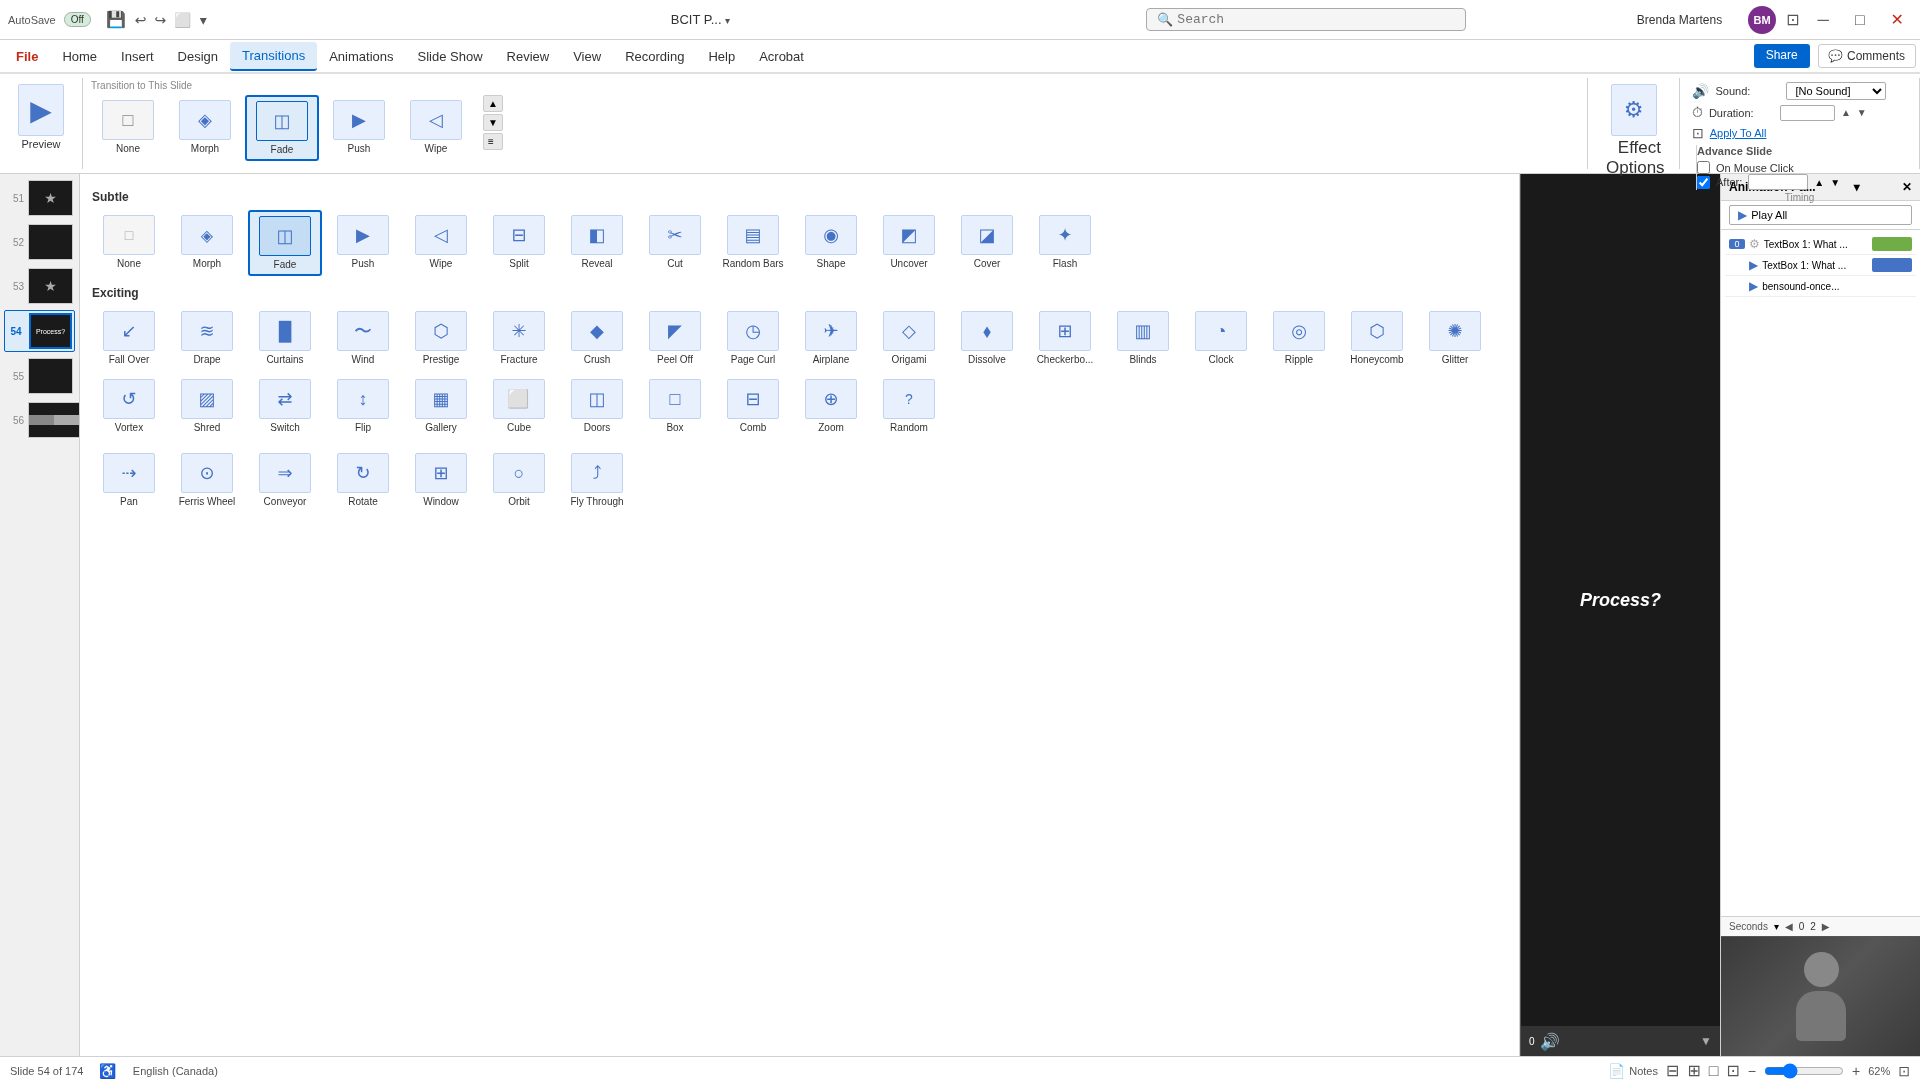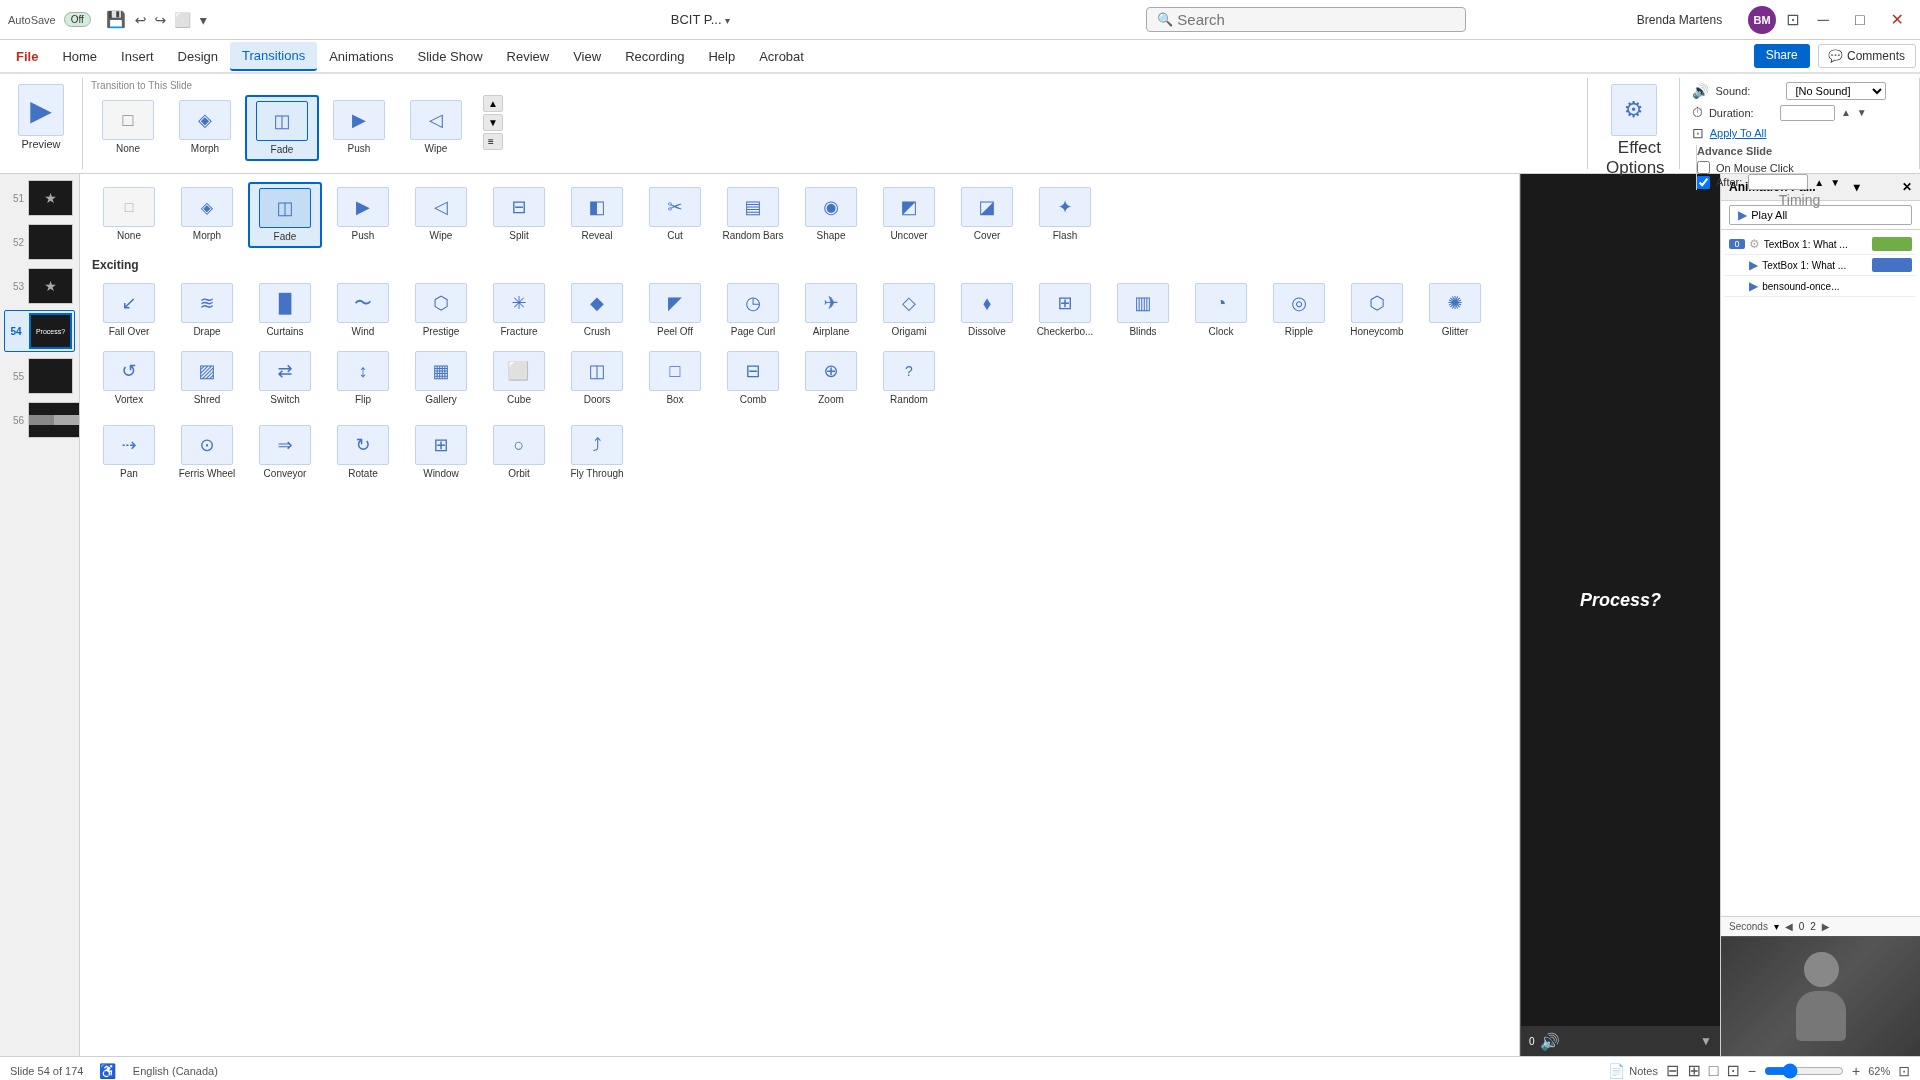--- a/index.html
+++ b/index.html
@@ -233,21 +233,21 @@
     <span style="font-size:14px;color:#555;">⬜</span>
     <span style="font-size:14px;color:#555;">▾</span>
   </div>
   <div style="flex:2;text-align:center;">
     <span style="font-size:13px;color:#333;">BCIT P...</span>
     <span style="font-size:10px;color:#555;">▾</span>
   </div>
   <div style="flex:1.5;display:flex;align-items:center;justify-content:center;">
     <div class="search-bar">
       <span style="font-size:13px;color:#888;margin-right:4px;">🔍</span>
-      <input type="text" style="border: none; background: transparent; outline: none; font-size: 15px; width: 220px;" placeholder="Search">
+      <input type="text" style="border: none; background: transparent; outline: none; font-size: 13px; width: 220px; font-family: Liberation Mono, monospace;" placeholder="Search">
     </div>
   </div>
   <div class="title-right">
     <span style="font-size:12px;color:#333;">Brenda Martens</span>
     <div class="user-avatar">BM</div>
     <span style="font-size:16px;color:#555;">⊡</span>
     <span class="win-btn">─</span>
     <span class="win-btn">□</span>
     <span class="win-btn win-close">✕</span>
   </div>
@@ -360,21 +360,21 @@
         </div>
         <div class="timing-row">
           <input type="checkbox" checked="" style="margin: 0px;">
           <span style="font-size:11px;color:#333;">After:</span>
           <input type="text" style="width: 60px; font-size: 11px; border: 1px solid rgb(170, 170, 170); border-radius: 2px; padding: 1px 4px;">
           <span style="font-size:10px;cursor:pointer;">▲</span>
           <span style="font-size:10px;cursor:pointer;">▼</span>
         </div>
       </div>
     </div>
-    <div style="font-size:14px;color:#888;text-align:center;margin-top:auto;padding-top:2px;">Timing</div>
+    <div style="font-size:10px;color:#888;text-align:center;margin-top:auto;padding-top:2px;">Timing</div>
   </div>
 </div>
 
 <div class="main-content">
 
   <div class="slide-panel">
     <div class="slide-thumb">
       <span class="slide-num">51</span>
       <div class="slide-img dark">
         <span style="font-size:14px;color:#aaa;">★</span>
@@ -404,20 +404,21 @@
       <span class="slide-num">56</span>
       <div class="slide-img dark">
         <div style="width:36px;height:10px;background:#888;margin:2px auto;"></div>
         <div style="width:36px;height:10px;background:#aaa;margin:2px auto;"></div>
       </div>
     </div>
   </div>
 
   <div class="transitions-panel">
 
+    <div class="section-label">Subtle</div>
     <div class="transitions-grid">
       <div class="transition-item">
         <div class="transition-icon" style="background:#f5f5f5;color:#aaa;font-size:14px;">□</div>
         <div class="transition-name">None</div>
       </div>
       <div class="transition-item">
         <div class="transition-icon" style="font-size:16px;">◈</div>
         <div class="transition-name">Morph</div>
       </div>
       <div class="transition-item selected">

